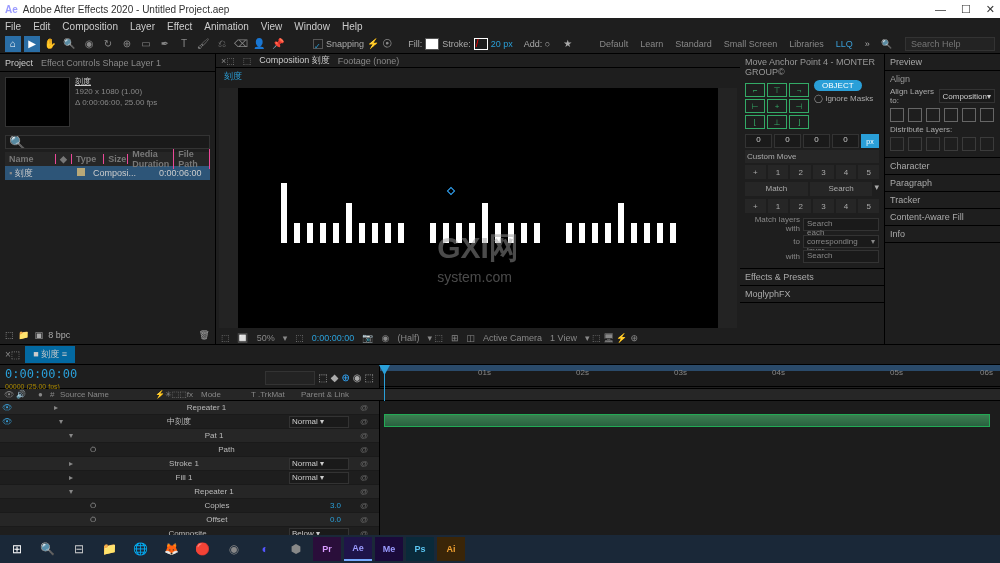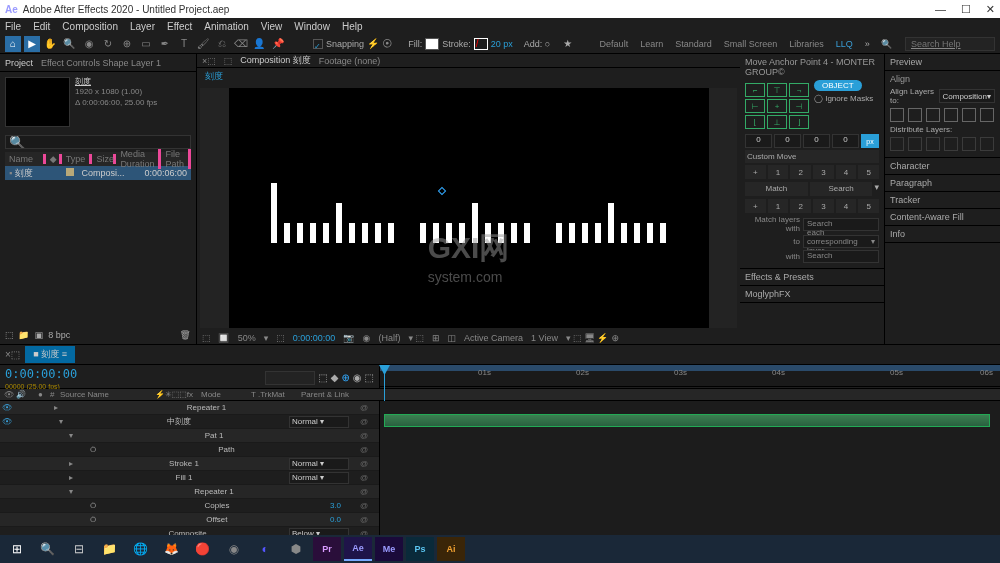--- a/index.html
+++ b/index.html
@@ -6,35 +6,35 @@
 body { background: #1e1e1e; color: #aaa; font-size: 10px; overflow: hidden; width: 1000px; height: 563px; }
 .titlebar { background: #fff; height: 18px; display: flex; align-items: center; padding: 0 5px; color: #333; font-size: 10px; }
 .titlebar .win-controls { margin-left: auto; display: flex; gap: 15px; font-size: 11px; }
 .menubar { background: #1e1e1e; height: 16px; display: flex; align-items: center; padding: 0 5px; gap: 12px; font-size: 10px; color: #ccc; }
 .toolbar { background: #1e1e1e; height: 20px; display: flex; align-items: center; padding: 0 5px; gap: 3px; border-bottom: 1px solid #000; }
 .tool-icon { width: 16px; height: 16px; display: flex; align-items: center; justify-content: center; color: #888; cursor: pointer; }
 .tool-icon.active { background: #2a6ea6; color: #fff; }
 .toolbar .right-tools { margin-left: auto; display: flex; gap: 12px; align-items: center; font-size: 9px; }
 .workspace-link { color: #888; cursor: pointer; }
 .workspace-link.active { color: #3a9fd8; }
-.search-box { background: #232323; border: 1px solid #333; padding: 1px 5px; width: 90px; height: 14px; font-size: 9px; color: #888; text-decoration: underline; }
+.search-box { background: #232323; border: 1px solid #333; padding: 1px 5px; width: 90px; height: 14px; font-size: 9px; color: #888; }
 .main { display: flex; height: 290px; }
-.left-panel { width: 197px; background: #1e1e1e; border-right: 1px solid #000; display: flex; flex-direction: column; }
+.left-panel { width: 216px; background: #1e1e1e; border-right: 1px solid #000; display: flex; flex-direction: column; }
 .tab-header { height: 18px; display: flex; align-items: center; padding: 0 5px; gap: 8px; border-bottom: 1px solid #000; font-size: 9px; }
 .tab { color: #888; cursor: pointer; }
 .tab.active { color: #ccc; }
 .project-content { flex: 1; padding: 5px; }
 .comp-thumb { display: flex; gap: 5px; }
 .thumb-box { width: 65px; height: 50px; background: #000; border: 1px solid #333; }
 .comp-info { font-size: 8px; color: #888; line-height: 1.3; }
 .comp-info .name { color: #ccc; text-decoration: underline; }
 .project-search { width: 100%; background: #1a1a1a; border: 1px solid #333; height: 14px; margin-top: 8px; color: #888; padding: 0 3px; }
 .project-table { margin-top: 3px; font-size: 9px; }
 .proj-header { display: flex; background: #262626; height: 14px; align-items: center; color: #777; }
-.proj-header div { padding: 0 4px; border-right: 3px solid #ec4899; }
+.proj-header div { padding: 0 4px; border-right: 1px solid #ec4899; font-weight: bold; }
 .proj-row { display: flex; background: #2d5578; height: 14px; align-items: center; color: #ccc; }
 .proj-row div { padding: 0 4px; }
 .project-footer { margin-top: auto; height: 18px; display: flex; align-items: center; gap: 5px; padding: 0 5px; font-size: 9px; }
 .center-panel { flex: 1; background: #1e1e1e; display: flex; flex-direction: column; }
 .comp-viewer { flex: 1; background: #232323; position: relative; margin: 3px; display: flex; align-items: center; justify-content: center; }
 .viewer-content { background: #000; width: 480px; height: 240px; position: relative; display: flex; align-items: center; justify-content: center; }
 .bars { display: flex; gap: 7px; align-items: flex-end; height: 70px; }
 .bar { width: 6px; background: #fff; }
 .watermark { position: absolute; font-size: 30px; color: rgba(150,150,150,0.5); font-weight: bold; }
 .viewer-footer { height: 18px; display: flex; align-items: center; gap: 8px; padding: 0 5px; font-size: 9px; color: #888; }

